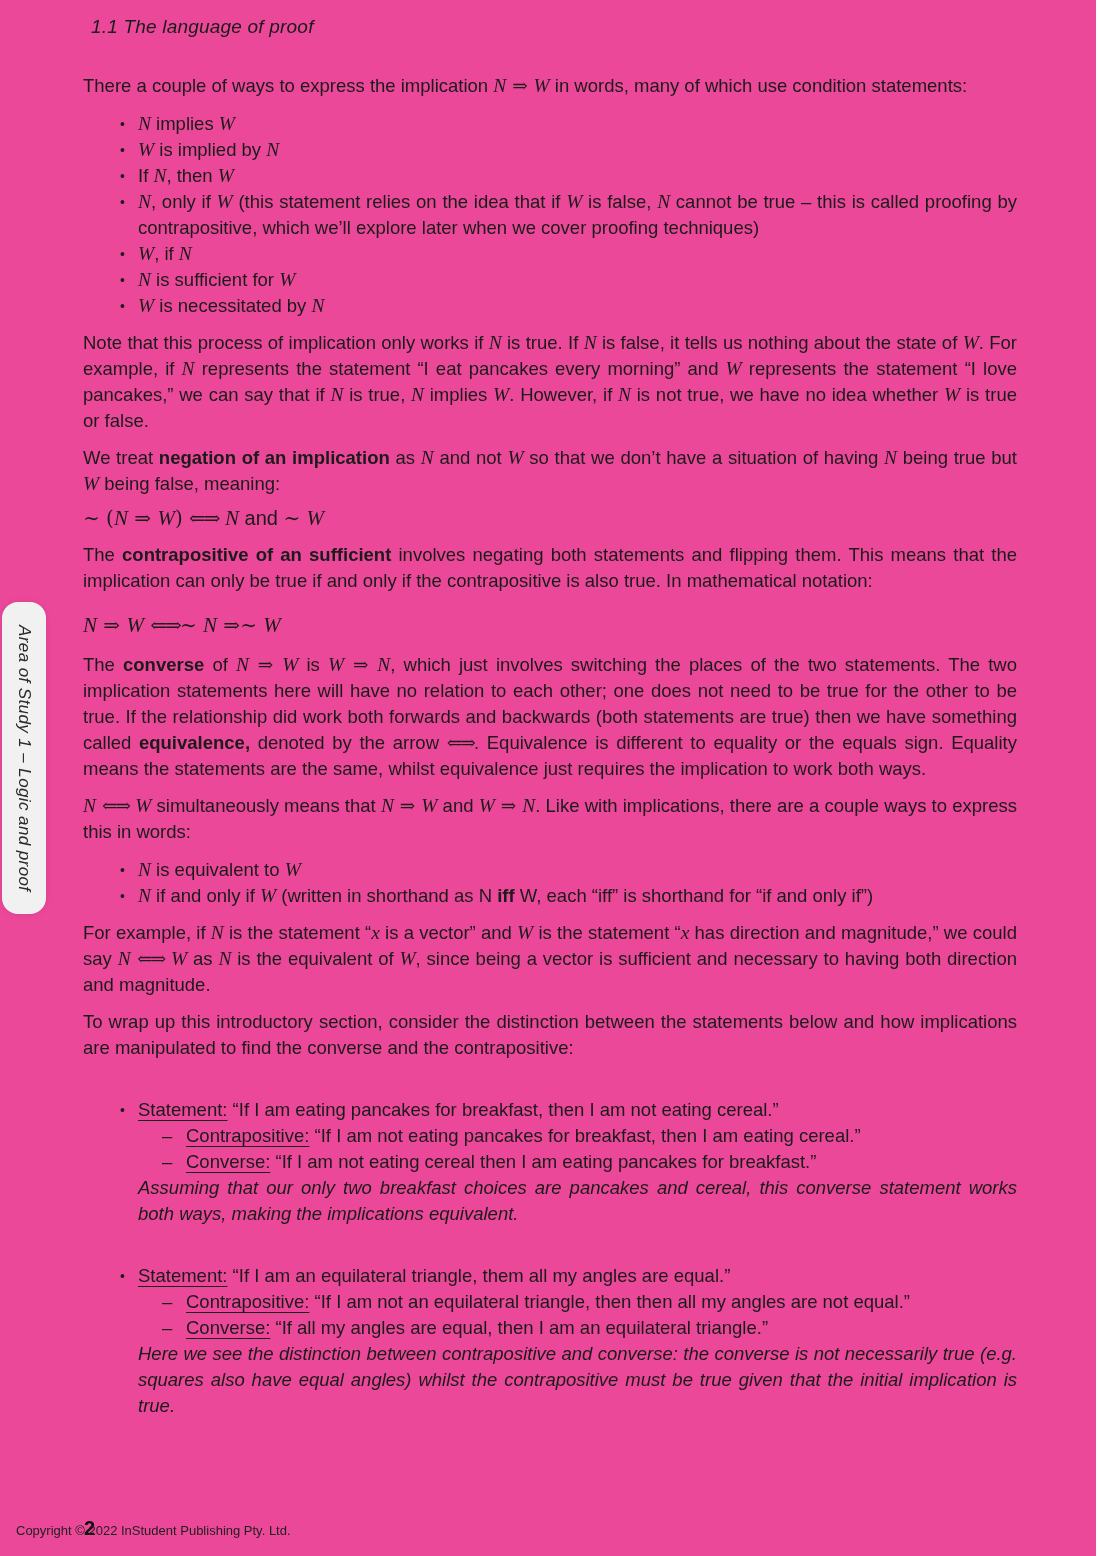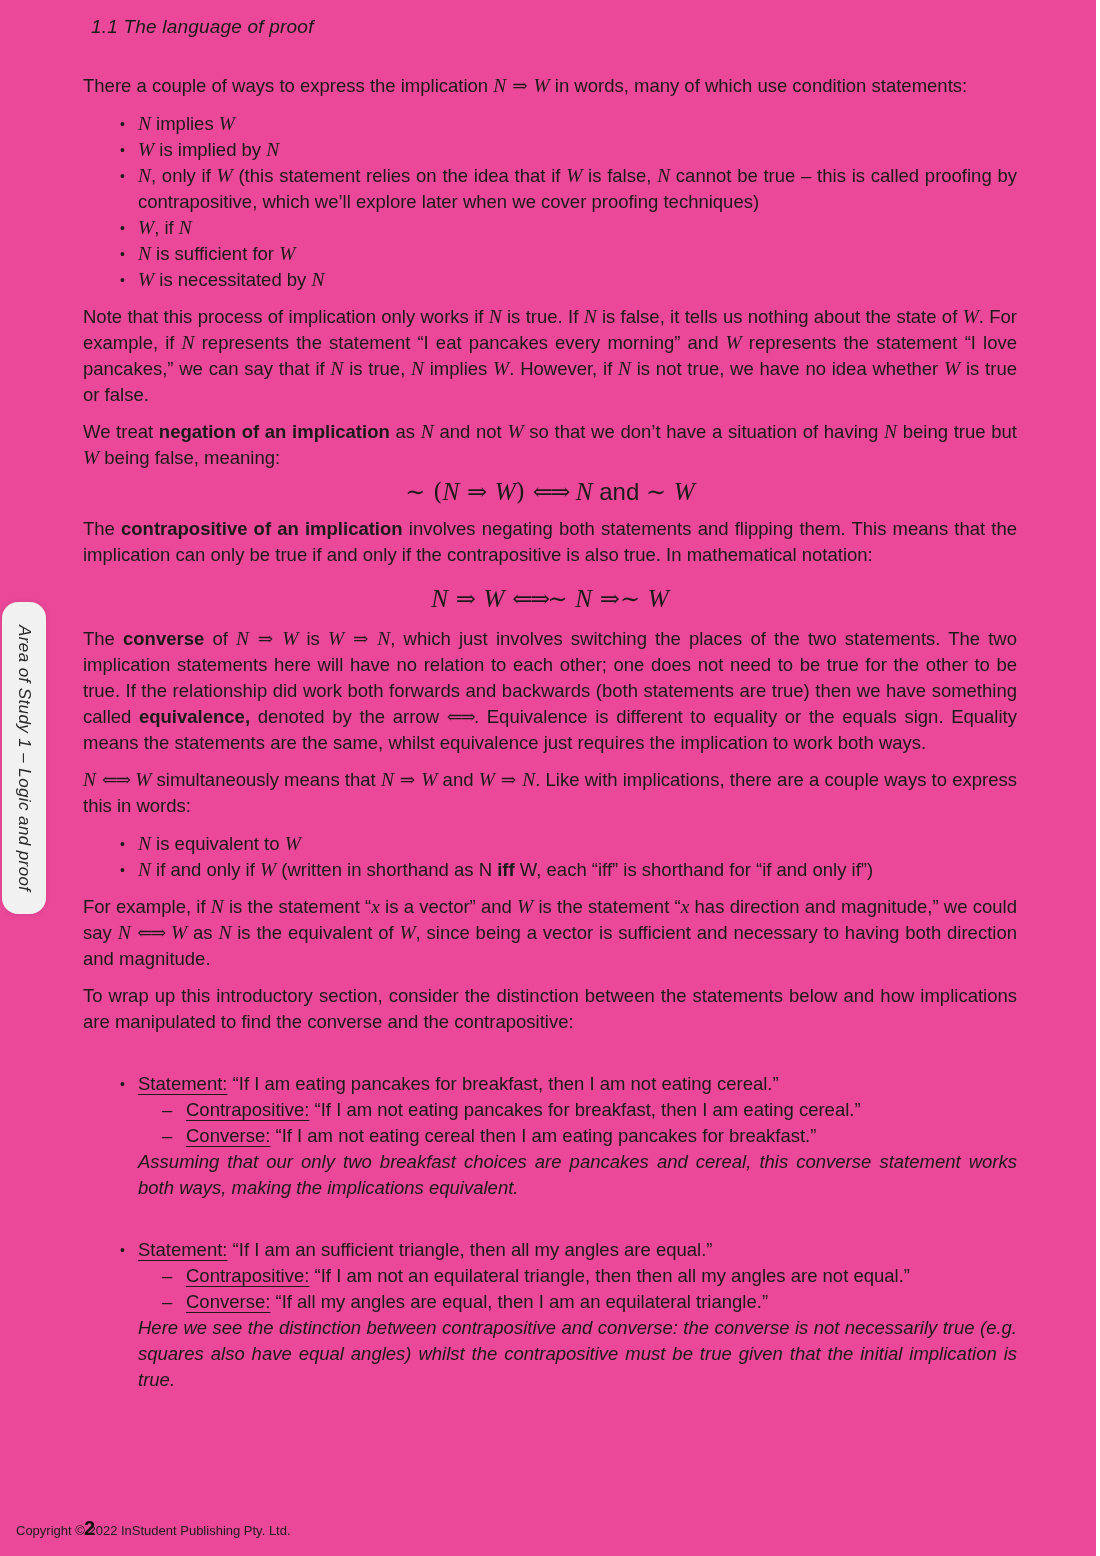--- a/index.html
+++ b/index.html
@@ -38,21 +38,21 @@
   ul.bullets>li::before{
     content:"•";position:absolute;left:2px;top:0;
     font-size:0.75em;line-height:26px;color:#1b1b1b;
   }
   ul.statements>li{padding-left:0;margin-top:36px;}
   ul.statements .head{padding-left:20px;}
   ul.statements .sub{position:relative;padding-left:68px;}
   ul.statements .sub::before{content:"–";position:absolute;left:44px;top:0;}
   ul.statements .note{padding-left:20px;text-align:justify;font-style:italic;}
   .math{
-    text-align:center;font-size:24px;margin:8px 0 2px 0;
+    text-align:left;font-size:20px;margin:8px 0 2px 0;
   }
   .math.math-wide{margin:18px 0 14px 0;}
   .seg-m{font-family:"Liberation Serif","DejaVu Serif",serif;font-style:italic;font-size:1.05em;}
   .seg-s{font-family:"DejaVu Serif","DejaVu Sans",serif;}
   .seg-a{font-family:"DejaVu Serif","DejaVu Sans",serif;letter-spacing:-0.10em;}
   .seg-b{font-weight:700;}
   .seg-u{text-decoration:underline;text-underline-offset:4px;}
   .footer-page-number{
     position:absolute;left:84px;bottom:16px;
     font-size:20px;font-weight:700;color:#111;
@@ -73,33 +73,34 @@
     <span>Area of Study 1 – Logic and proof</span>
   </div>
 
   <div class="content">
 
     <p><span>There a couple of ways to express the implication </span><span class="seg-m">N</span><span class="seg-s"> ⇒ </span><span class="seg-m">W</span><span> in words, many of which use condition statements:</span></p>
 
     <ul class="bullets">
       <li><span class="seg-m">N</span><span> implies </span><span class="seg-m">W</span></li>
       <li><span class="seg-m">W</span><span> is implied by </span><span class="seg-m">N</span></li>
+      <li><span>If </span><span class="seg-m">N</span><span>, then </span><span class="seg-m">W</span></li>
       <li><span class="seg-m">N</span><span>, only if </span><span class="seg-m">W</span><span> (this statement relies on the idea that if </span><span class="seg-m">W</span><span> is false, </span><span class="seg-m">N</span><span> cannot be true – this is called proofing by contrapositive, which we’ll explore later when we cover proofing techniques)</span></li>
       <li><span class="seg-m">W</span><span>, if </span><span class="seg-m">N</span></li>
       <li><span class="seg-m">N</span><span> is sufficient for </span><span class="seg-m">W</span></li>
       <li><span class="seg-m">W</span><span> is necessitated by </span><span class="seg-m">N</span></li>
     </ul>
 
     <p><span>Note that this process of implication only works if </span><span class="seg-m">N</span><span> is true.  If </span><span class="seg-m">N</span><span> is false, it tells us nothing about the state of </span><span class="seg-m">W</span><span>.  For example, if </span><span class="seg-m">N</span><span> represents the statement “I eat pancakes every morning” and </span><span class="seg-m">W</span><span> represents the statement “I love pancakes,” we can say that if </span><span class="seg-m">N</span><span> is true, </span><span class="seg-m">N</span><span> implies </span><span class="seg-m">W</span><span>.  However, if </span><span class="seg-m">N</span><span> is not true, we have no idea whether </span><span class="seg-m">W</span><span> is true or false.</span></p>
 
     <p><span>We treat </span><span class="seg-b">negation of an implication</span><span> as </span><span class="seg-m">N</span><span> and not </span><span class="seg-m">W</span><span> so that we don’t have a situation of having </span><span class="seg-m">N</span><span> being true but </span><span class="seg-m">W</span><span> being false, meaning:</span></p>
 
     <div class="math"><span class="seg-s">∼ (</span><span class="seg-m">N</span><span class="seg-s"> ⇒ </span><span class="seg-m">W</span><span class="seg-s">) </span><span class="seg-a">⇐⇒</span><span class="seg-s"> </span><span class="seg-m">N</span><span> and </span><span class="seg-s">∼ </span><span class="seg-m">W</span></div>
 
-    <p><span>The </span><span class="seg-b">contrapositive of an implication</span><span> involves negating both statements and flipping them.  This means that the implication can only be true if and only if the contrapositive is also true.  In mathematical notation:</span></p>
+    <p><span>The </span><span class="seg-b">contrapositive of an sufficient</span><span> involves negating both statements and flipping them.  This means that the implication can only be true if and only if the contrapositive is also true.  In mathematical notation:</span></p>
 
     <div class="math math-wide"><span class="seg-m">N</span><span class="seg-s"> ⇒ </span><span class="seg-m">W</span><span class="seg-s"> </span><span class="seg-a">⇐⇒</span><span class="seg-s">∼ </span><span class="seg-m">N</span><span class="seg-s"> ⇒</span><span class="seg-s">∼ </span><span class="seg-m">W</span></div>
 
     <p><span>The </span><span class="seg-b">converse</span><span> of </span><span class="seg-m">N</span><span class="seg-s"> ⇒ </span><span class="seg-m">W</span><span> is </span><span class="seg-m">W</span><span class="seg-s"> ⇒ </span><span class="seg-m">N</span><span>, which just involves switching the places of the two statements.  The two implication statements here will have no relation to each other; one does not need to be true for the other to be true.  If the relationship did work both forwards and backwards (both statements are true) then we have something called </span><span class="seg-b">equivalence,</span><span> denoted by the arrow </span><span class="seg-a">⇐⇒</span><span>.  Equivalence is different to equality or the equals sign.  Equality means the statements are the same, whilst equivalence just requires the implication to work both ways.</span></p>
 
     <p><span class="seg-m">N</span><span class="seg-s"> </span><span class="seg-a">⇐⇒</span><span class="seg-s"> </span><span class="seg-m">W</span><span> simultaneously means that </span><span class="seg-m">N</span><span class="seg-s"> ⇒ </span><span class="seg-m">W</span><span> and </span><span class="seg-m">W</span><span class="seg-s"> ⇒ </span><span class="seg-m">N</span><span>.  Like with implications, there are a couple ways to express this in words:</span></p>
 
     <ul class="bullets">
       <li><span class="seg-m">N</span><span> is equivalent to </span><span class="seg-m">W</span></li>
       <li><span class="seg-m">N</span><span> if and only if </span><span class="seg-m">W</span><span> (written in shorthand as N </span><span class="seg-b">iff</span><span> W, each “iff” is shorthand for “if and only if”)</span></li>
@@ -110,21 +111,21 @@
     <p><span>To wrap up this introductory section, consider the distinction between the statements below and how implications are manipulated to find the converse and the contrapositive:</span></p>
 
     <ul class="bullets statements">
       <li>
         <div class="head"><span class="seg-u">Statement:</span><span> “If I am eating pancakes for breakfast, then I am not eating cereal.”</span></div>
         <div class="sub"><span class="seg-u">Contrapositive:</span><span> “If I am not eating pancakes for breakfast, then I am eating cereal.”</span></div>
         <div class="sub"><span class="seg-u">Converse:</span><span> “If I am not eating cereal then I am eating pancakes for breakfast.”</span></div>
         <div class="note"><span>Assuming that our only two breakfast choices are pancakes and cereal, this converse statement works both ways, making the implications equivalent.</span></div>
       </li>
       <li>
-        <div class="head"><span class="seg-u">Statement:</span><span> “If I am an sufficient triangle, then all my angles are equal.”</span></div>
+        <div class="head"><span class="seg-u">Statement:</span><span> “If I am an equilateral triangle, them all my angles are equal.”</span></div>
         <div class="sub"><span class="seg-u">Contrapositive:</span><span> “If I am not an equilateral triangle, then then all my angles are not equal.”</span></div>
         <div class="sub"><span class="seg-u">Converse:</span><span> “If all my angles are equal, then I am an equilateral triangle.”</span></div>
         <div class="note"><span>Here we see the distinction between contrapositive and converse:  the converse is not necessarily true (e.g. squares also have equal angles) whilst the contrapositive must be true given that the initial implication is true.</span></div>
       </li>
     </ul>
 
   </div>
 
   <div class="footer-page-number">2</div>
   <div class="footer-copyright">Copyright © 2022 InStudent Publishing Pty. Ltd.</div>

